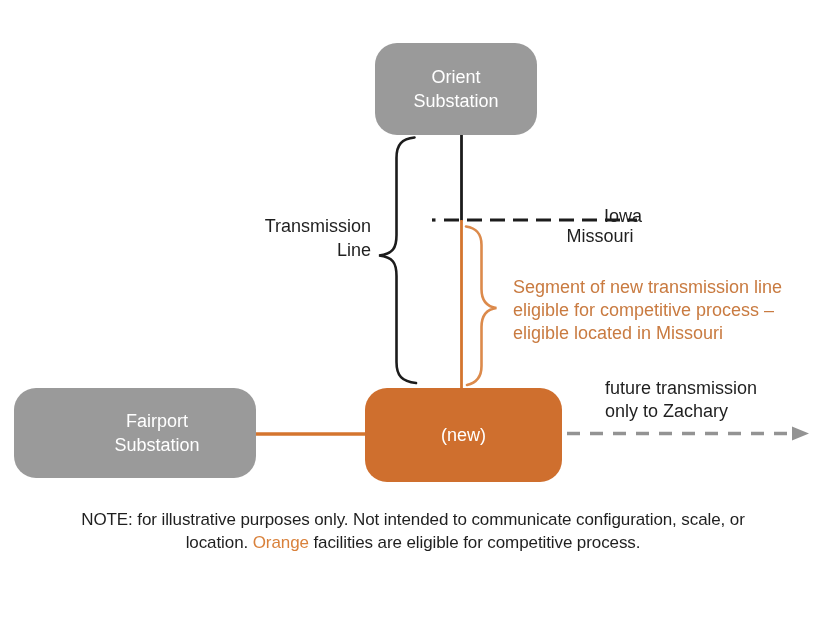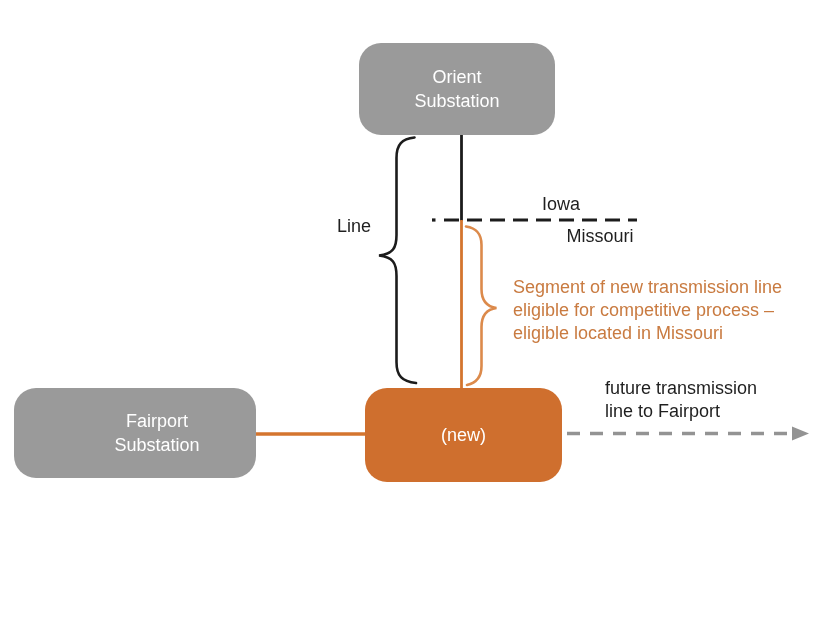--- a/index.html
+++ b/index.html
@@ -34,31 +34,31 @@
     flex-direction: column;
     justify-content: center;
     align-items: center;
     text-align: center;
     font-size: 18px;
     line-height: 24px;
   }
   .node.gray   { background: var(--box_gray); }
   .node.orange { background: var(--box_orange); }
 
-  #orient   { left: 359px; top: 43px;  width: 196px; height: 92px; }
+  #orient   { left: 375px; top: 43px;  width: 162px; height: 92px; }
   #denny    { left: 365px; top: 388px; width: 197px; height: 94px; }
   #fairport { left: 14px;  top: 388px; width: 198px; height: 90px; padding-left: 44px; }
 
   .lbl {
     position: absolute;
     color: var(--text_black);
     font-size: 18px;
     line-height: 23px;
   }
-  #iowa-label     { left: 542px; top: 193px; width: 100px; text-align: left; }
+  #iowa-label     { left: 542px; top: 205px; width: 100px; text-align: right; }
   #missouri-label { left: 545px; top: 225px; width: 110px; text-align: center; }
 
   #ntl-label {
     left: 238px; top: 215px; width: 133px;
     text-align: right;
     line-height: 23.5px;
   }
   #segment-label {
     left: 513px; top: 276px; width: 302px;
     color: var(--segment_orange);
@@ -119,28 +119,33 @@
 
   <div class="node gray" id="fairport">
     <div>Fairport</div>
     <div>Substation</div>
   </div>
 
   <div class="lbl" id="iowa-label">Iowa</div>
   <div class="lbl" id="missouri-label">Missouri</div>
 
   <div class="lbl" id="ntl-label">
+    <div>Transmission</div>
     <div>Line</div>
   </div>
 
   <div class="lbl" id="segment-label">
     <div>Segment of new transmission line</div>
     <div>eligible for competitive process –</div>
     <div>eligible located in Missouri</div>
   </div>
 
   <div class="lbl" id="future-label">
     <div>future transmission</div>
-    <div>line to Fairport</div>
+    <div>only to Zachary</div>
   </div>
 
+  <div class="lbl" id="note-text">
+    <div>NOTE: for illustrative purposes only. Not intended to communicate configuration, scale, or</div>
+    <div><span>location. </span><span class="orange-word">Orange</span><span> facilities are eligible for competitive process.</span></div>
+  </div>
 
 </div>
 
 </body></html>

